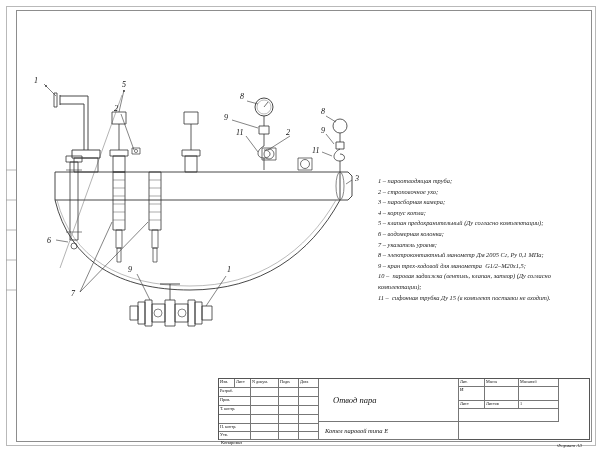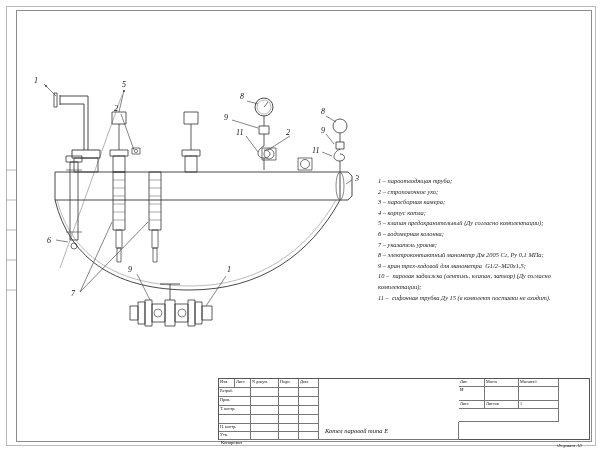--- a/index.html
+++ b/index.html
@@ -317,20 +317,23 @@
     <div class="tb-cell" style="left:0px; top:45px; width:32px; height:8px; font-size:4.2px;">Н. контр.</div>
     <div class="tb-cell" style="left:32px; top:45px; width:28px; height:8px;"></div>
     <div class="tb-cell" style="left:60px; top:45px; width:20px; height:8px;"></div>
     <div class="tb-cell" style="left:80px; top:45px; width:20px; height:8px;"></div>
 
     <div class="tb-cell" style="left:0px; top:53px; width:32px; height:8px; font-size:4.2px;">Утв.</div>
     <div class="tb-cell" style="left:32px; top:53px; width:28px; height:8px;"></div>
     <div class="tb-cell" style="left:60px; top:53px; width:20px; height:8px;"></div>
     <div class="tb-cell" style="left:80px; top:53px; width:20px; height:8px;"></div>
 
+    <div class="tb-cell" style="left:100px; top:0px; width:140px; height:43px;">
+      <span class="tb-title" style="position:absolute; left:14px; top:16px;">Отвод пара</span>
+    </div>
     <div class="tb-cell" style="left:100px; top:43px; width:140px; height:18px;">
       <span class="tb-sub" style="position:absolute; left:6px; top:5px;">Котел паровой типа Е</span>
     </div>
 
     <div class="tb-cell" style="left:240px; top:0px; width:26px; height:8px; font-size:4.2px;">Лит.</div>
     <div class="tb-cell" style="left:266px; top:0px; width:34px; height:8px; font-size:4.2px;">Масса</div>
     <div class="tb-cell" style="left:300px; top:0px; width:40px; height:8px; font-size:4.2px;">Масштаб</div>
 
     <div class="tb-cell" style="left:240px; top:8px; width:26px; height:14px; font-size:5px;">И</div>
     <div class="tb-cell" style="left:266px; top:8px; width:34px; height:14px;"></div>

